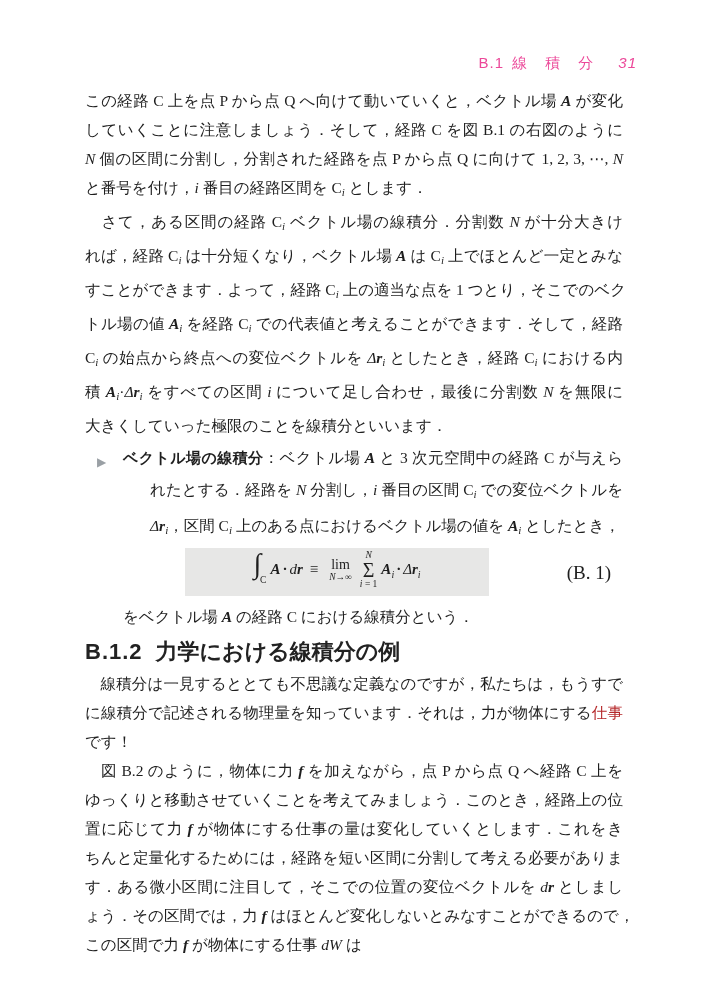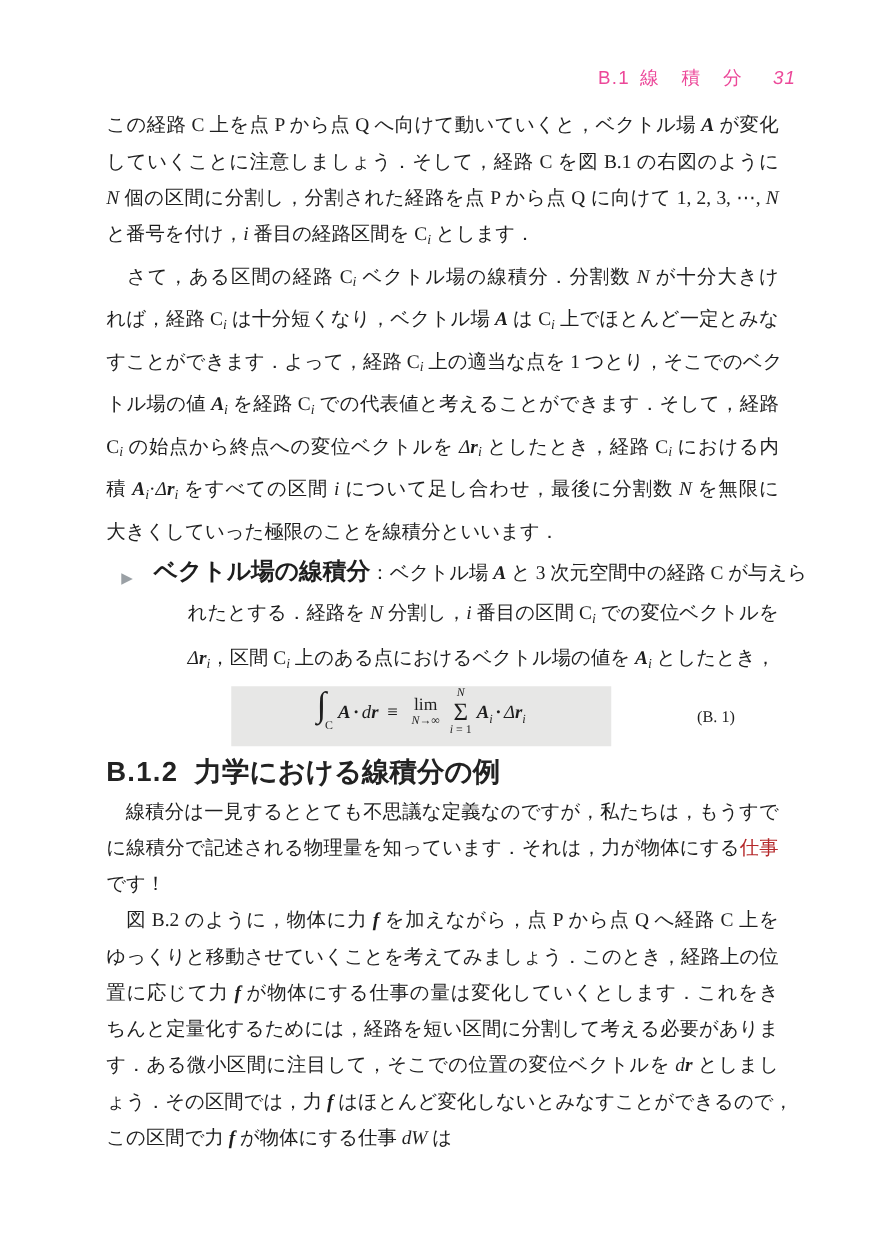--- a/index.html
+++ b/index.html
@@ -32,21 +32,21 @@
     position:absolute;left:85px;top:86px;width:538px;
     font-size:15.5px;line-height:29px;
   }
   .ln{white-space:nowrap;}
   .j{text-align:justify;text-align-last:justify;}
   
   .r-m{font-style:italic;}
   .r-mb{font-style:italic;font-weight:bold;}
   .r-sub{font-style:italic;font-size:11px;vertical-align:-3px;}
   .r-red{color:var(--red);}
-  .r-b{font-family:"Liberation Sans","DejaVu Sans",sans-serif;font-weight:bold;font-size:19px;}
+  .r-b{font-family:"Liberation Sans","DejaVu Sans",sans-serif;font-weight:bold;font-size:15px;}
   
   .def{position:relative;margin:2px 0 0 38px;line-height:32px;}
   .def .bullet{
     position:absolute;left:-26px;top:4px;
     font-size:12px;color:var(--bullet-gray);
     font-family:"DejaVu Sans",sans-serif;
   }
   .def .cont{padding-left:27px;}
   
   .eq-row{position:relative;margin-top:2px;height:48px;}
@@ -62,22 +62,22 @@
   .eq-mb{font-style:italic;font-weight:bold;}
   .eq-dot{margin:0 2px;font-weight:bold;}
   .eq-equiv{margin:0 7px;}
   .eq-stack{display:inline-flex;flex-direction:column;align-items:center;line-height:1;vertical-align:middle;margin:0 4px;}
   .eq-stack .stack-top{font-size:9.5px;margin-bottom:1px;}
   .eq-stack .stack-bot{font-size:9.5px;margin-top:1px;}
   .eq-stack .lim-top{font-size:14px;}
   .eq-stack .sigma{font-size:20px;line-height:0.9;}
   .eq-sub{font-size:10px;font-style:italic;vertical-align:-4px;}
   .eq-no{
-    position:absolute;right:35px;top:50%;transform:translateY(-50%);
-    font-size:13px;
+    position:absolute;right:12px;top:50%;transform:translateY(-50%);
+    font-size:19px;
   }
   
   .post-eq{margin:6px 0 0 38px;}
   
   .h2{
     margin:8px 0 0 0;line-height:26px;
     font-family:"Liberation Sans","DejaVu Sans",sans-serif;
     font-weight:bold;font-size:22px;color:#222;
   }
   .h2-num{margin-right:13px;letter-spacing:1px;}
@@ -125,20 +125,21 @@
               <span class="stack-bot"><i>N</i><span>→∞</span></span>
             </span><span class="eq-stack">
               <span class="stack-top"><i>N</i></span>
               <span class="sigma">Σ</span>
               <span class="stack-bot"><i>i</i>&nbsp;<span>= 1</span></span>
             </span><span class="eq-mb">A</span><span class="eq-sub">i</span><span class="eq-dot">·</span><span class="eq-m">Δ</span><span class="eq-mb">r</span><span class="eq-sub">i</span></span>
       </div>
       <span class="eq-no">(B. 1)</span>
     </div>
 
+    <div class="ln post-eq"><span>をベクトル場 </span><span class="r-mb">A</span><span> の経路 C における線積分という．</span></div>
 
     <h2 class="h2">
       <span class="h2-num">B.1.2</span><span>力学における線積分の例</span>
     </h2>
 
     <div class="para p-gap">
       <div class="ln j"><span>　線積分は一見するととても不思議な定義なのですが，私たちは，もうすで</span></div>
       <div class="ln j"><span>に線積分で記述される物理量を知っています．それは，力が物体にする</span><span class="r-red">仕事</span></div>
       <div class="ln"><span>です！</span></div>
     </div>

